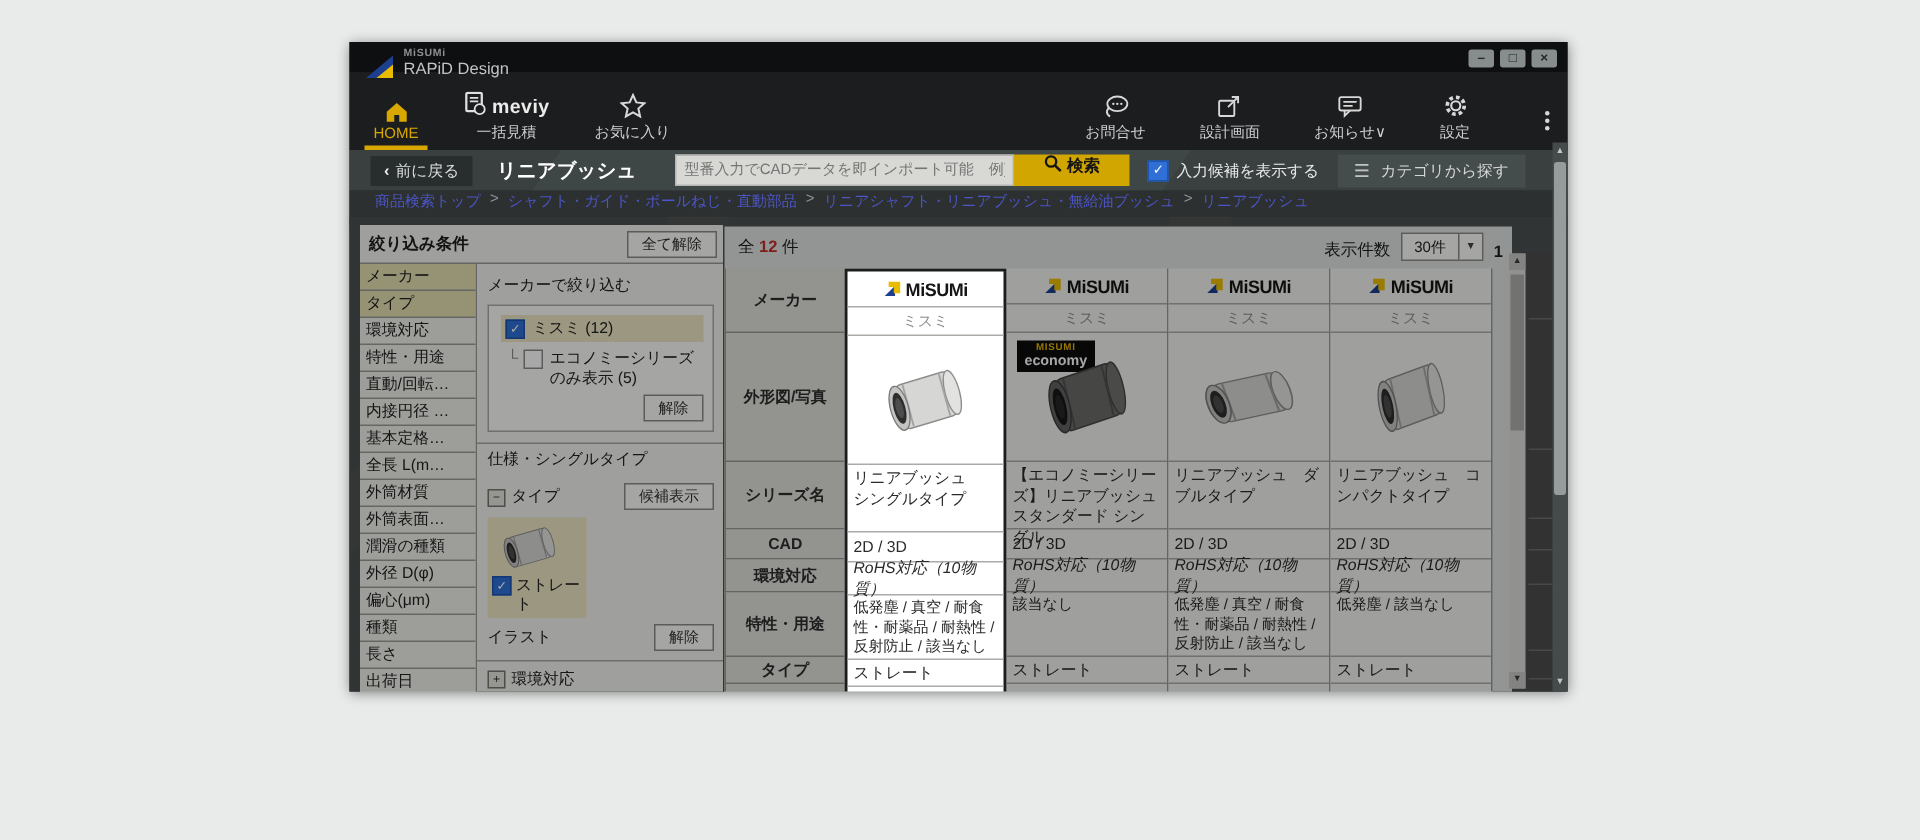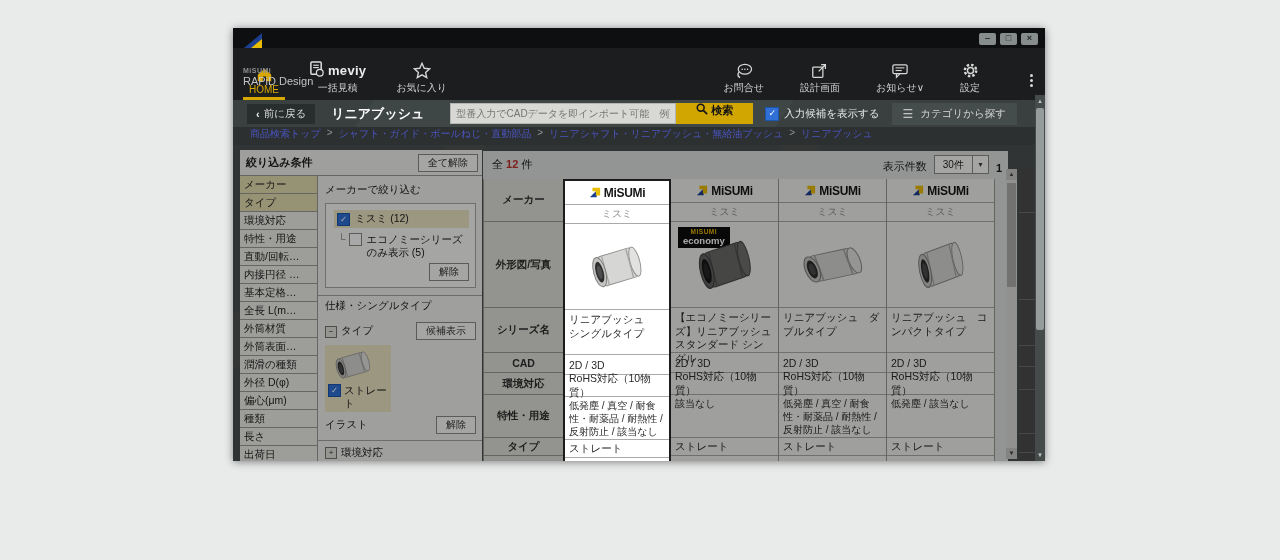--- a/index.html
+++ b/index.html
@@ -1,20 +1,20 @@
 <!DOCTYPE html>
 <html><head>
 <meta charset="utf-8">
 <style>
   html,body{margin:0;padding:0;}
   body{width:1280px;height:560px;background:#e9ebea;font-family:"Liberation Sans","DejaVu Sans",sans-serif;position:relative;overflow:hidden;}
   .window{position:absolute;left:233px;top:28px;width:812px;height:433px;background:#17181a;box-shadow:0 1px 8px rgba(0,0,0,.45);}
   
   .titlebar{height:20px;background:#0e0f10;position:relative;}
-  .brand{position:absolute;left:10px;top:4px;display:flex;gap:18px;z-index:30;align-items:flex-start;flex-direction:column;}
+  .brand{position:absolute;left:10px;top:4px;display:flex;gap:6px;z-index:30;align-items:flex-end;}
   .brand-txt{display:flex;flex-direction:column;line-height:1.15;}
   .brand-top{font-size:7px;font-weight:bold;color:#8f9093;letter-spacing:.5px;}
   .brand-bot{font-size:11px;color:#c2c3c5;}
   .winbtns{position:absolute;right:7px;top:5px;display:flex;gap:4px;z-index:30;}
   .winbtn{width:17px;height:12px;background:#878d8d;border-radius:2px;color:#23282a;font-size:9px;line-height:11px;text-align:center;font-weight:bold;}
   
   .navbar{height:47px;background:#1c1d1e;display:flex;align-items:flex-end;padding:0 12px 5px 16px;position:relative;}
   .nitem{display:flex;flex-direction:column;align-items:center;color:#cfd0d1;font-size:10px;position:relative;margin-right:30px;cursor:pointer;}
   .nitem svg{display:block;margin-bottom:2px;}
   .nitem.active{color:#d9a800;}
@@ -84,21 +84,21 @@
   .lcol{width:80px;}
   .lcell{background:#e0e0db;border-left:1px solid #989894;border-bottom:1px solid #989894;font-size:10.5px;font-weight:bold;color:#2e2e2e;display:flex;align-items:center;justify-content:center;text-align:center;box-sizing:border-box;padding:0 3px;}
   .pcol{width:108px;background:#f2f2ef;border-right:1px solid #989894;box-sizing:border-box;cursor:pointer;}
   .pcol>div{border-bottom:1px solid #aaaaa6;box-sizing:border-box;}
   .c-logo{height:24px;display:flex;align-items:center;justify-content:center;gap:3px;}
   .c-logo .mword{font-weight:bold;font-size:12px;color:#151515;letter-spacing:-.3px;}
   .c-maker{height:19px;font-size:10px;color:#8e8e8a;display:flex;align-items:center;justify-content:center;}
   .c-photo{height:86px;position:relative;display:flex;align-items:center;justify-content:center;}
   .c-series{height:45px;font-size:10.5px;color:#2a2a2a;padding:3px 4px;line-height:1.3;}
   .c-cad{height:20px;font-size:10.5px;color:#2a2a2a;display:flex;align-items:center;padding:0 4px;}
-  .c-env{height:22px;font-size:10.5px;color:#2a2a2a;display:flex;align-items:center;padding:0 4px;}
+  .c-env{height:22px;font-size:10.5px;color:#2a2a2a;display:flex;align-items:center;padding:0 4px;font-style:italic;}
   .c-feat{height:43px;font-size:10px;color:#2a2a2a;padding:2px 4px;line-height:1.3;}
   .c-type{height:18px;font-size:10.5px;color:#2a2a2a;display:flex;align-items:center;padding:0 4px;}
   .c-style{height:30px;font-size:10.5px;color:#2a2a2a;display:flex;align-items:flex-start;padding:2px 4px;}
   .pcol.highlight{background:#fff;border:2px solid #1c1c1c;position:relative;z-index:5;box-shadow:0 0 0 2000px rgba(0,0,0,0.34);}
   .eco-badge{position:absolute;top:5px;left:7px;background:#0d0d0d;padding:2px 5px 3px;text-align:center;line-height:1;}
   .eco-top{color:#e6b400;font-size:6.5px;font-weight:bold;letter-spacing:.5px;display:block;}
   .eco-bot{color:#fff;font-size:9.5px;font-weight:bold;display:block;}
   .dark-img{filter:brightness(.5);}
   
   .tscroll{position:absolute;left:773px;top:24px;width:11px;bottom:2px;background:#dcdcda;}

